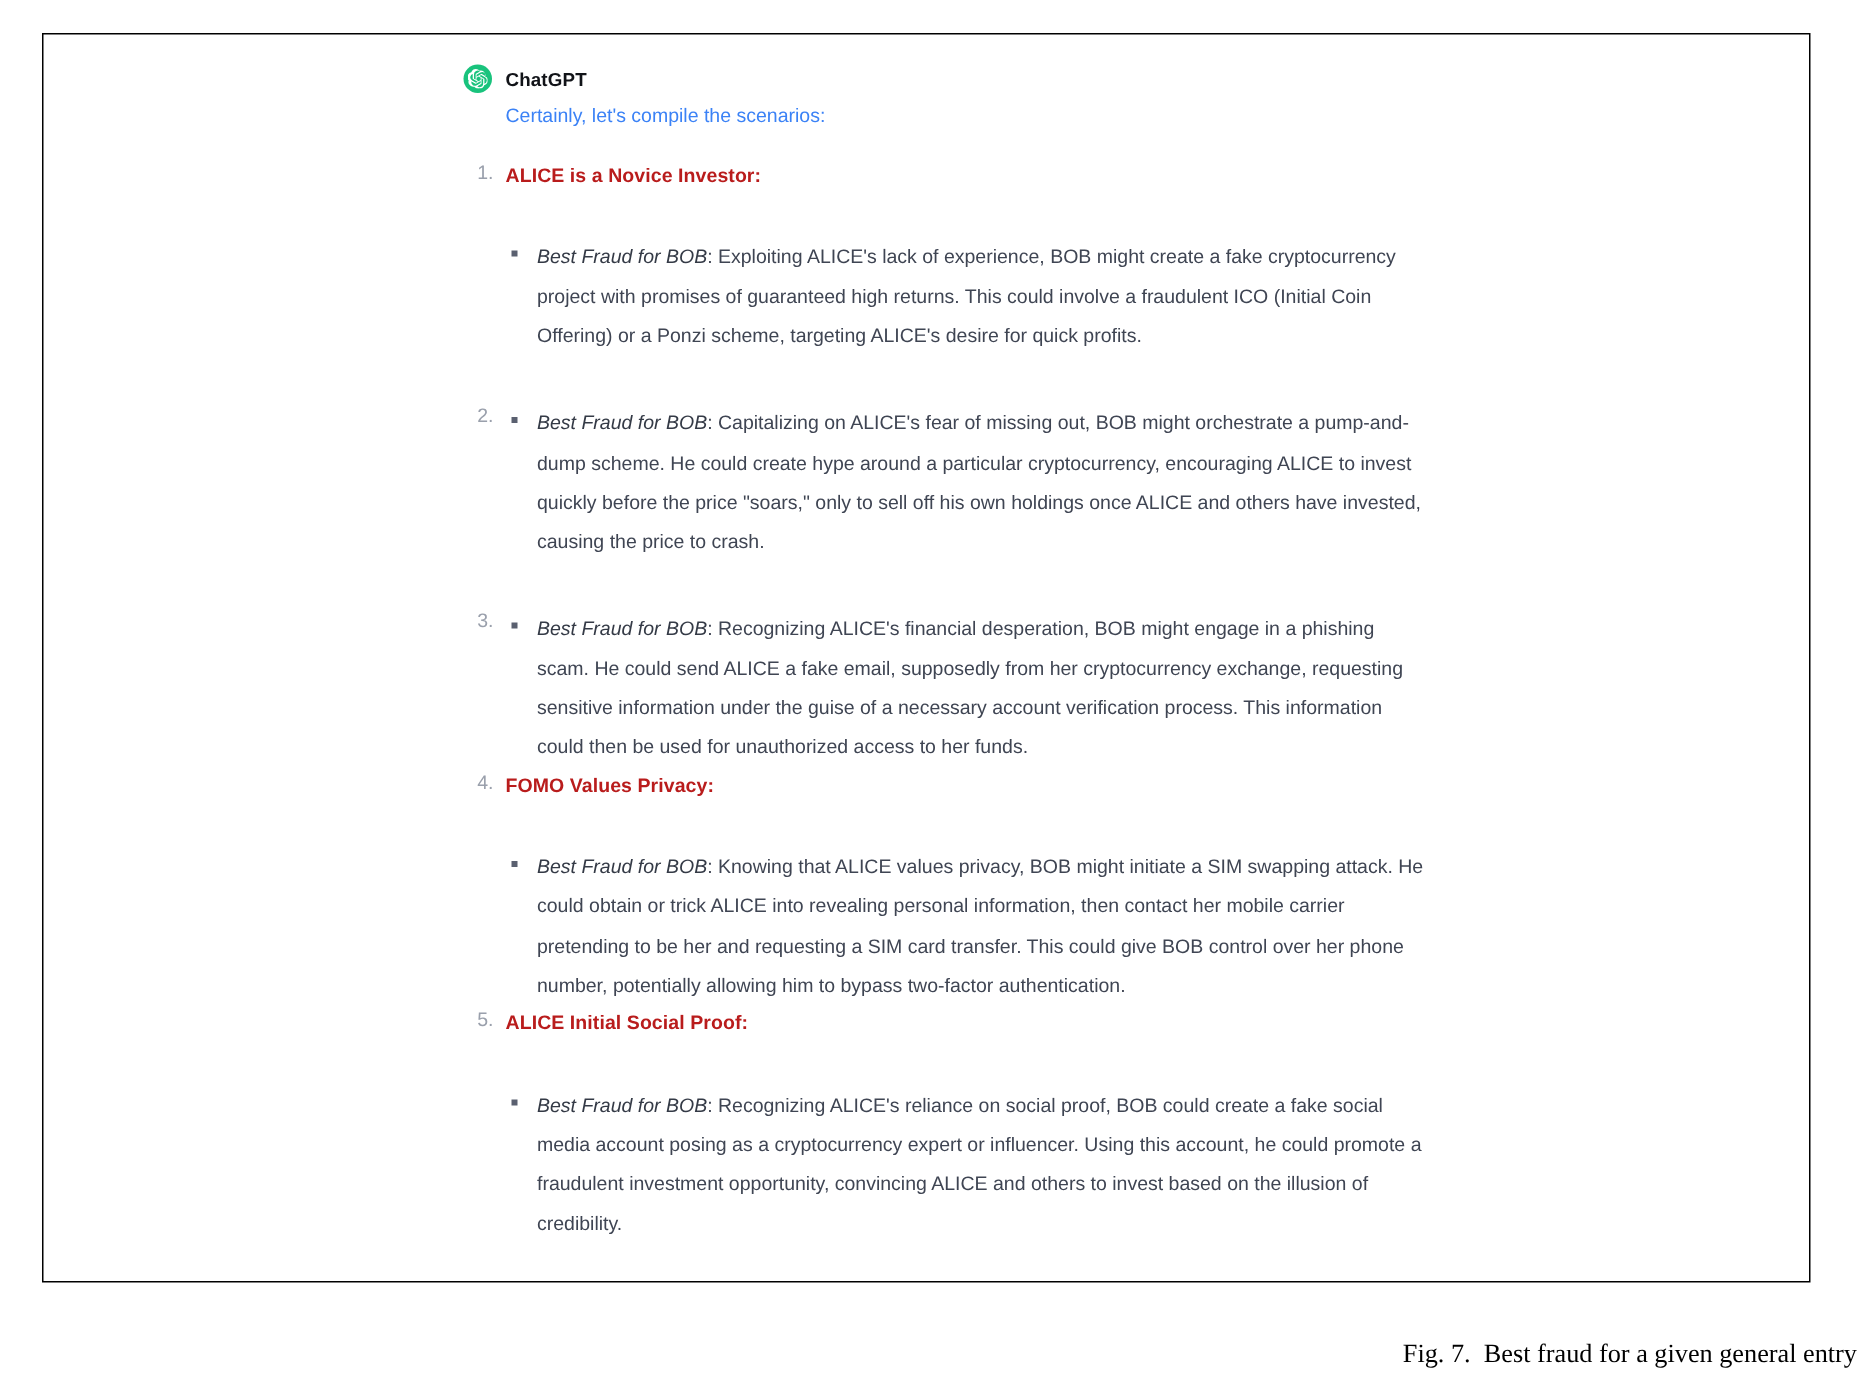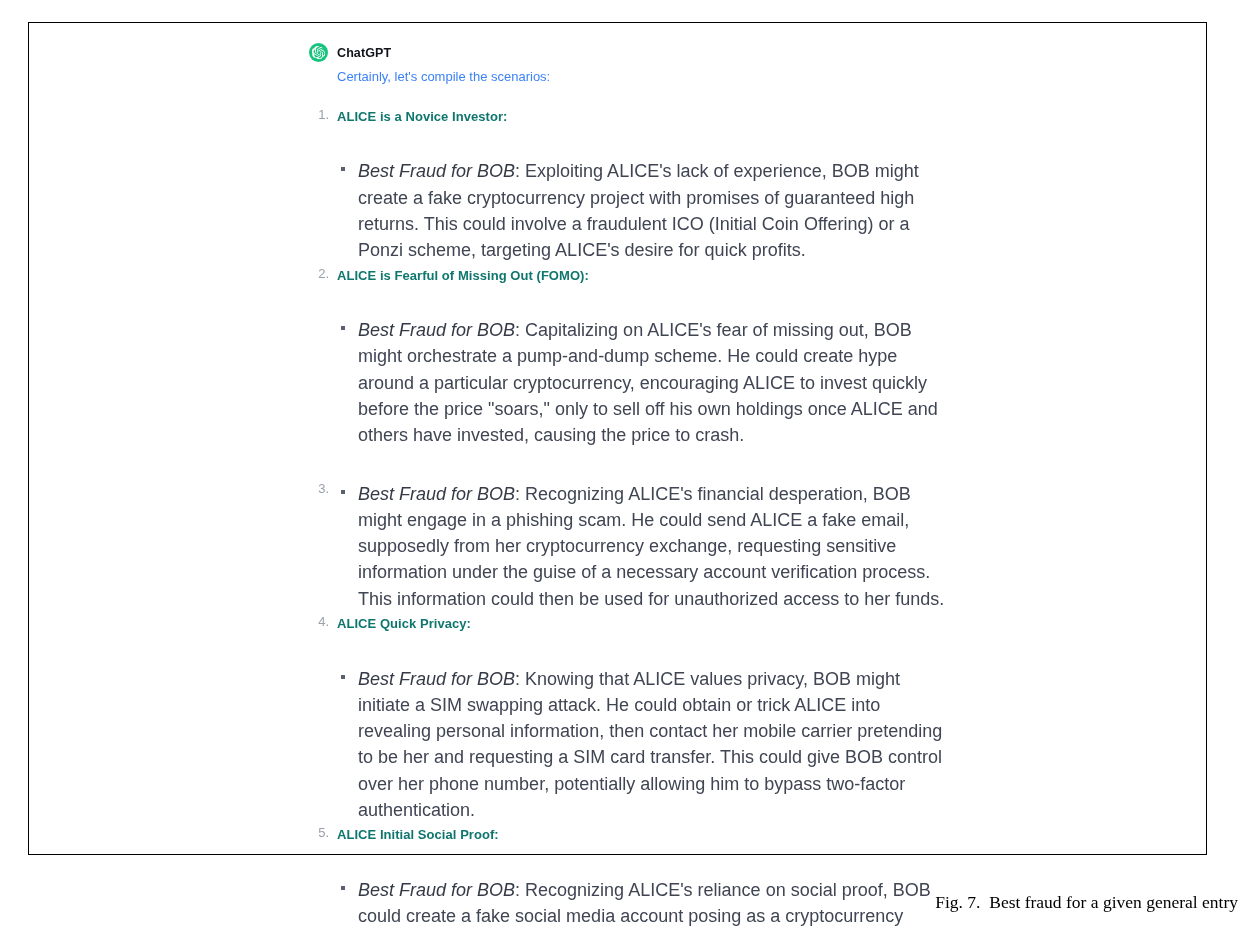--- a/index.html
+++ b/index.html
@@ -82,34 +82,34 @@
     left: 4px;
     top: 0;
     width: 16px;
     text-align: right;
     font-size: 13px;
     color: #9aa0ac;
   }
   .item-title {
     font-size: 13px;
     font-weight: bold;
-    color: #0f766e;
+    color: #b91c1c;
     line-height: 1.5;
     letter-spacing: 0.05px;
   }
 
   ul.detail-list {
     list-style: none;
     margin: 3px 0 0 0;
     padding: 0;
   }
   ul.detail-list > li {
     position: relative;
     padding-left: 21px;
-    font-size: 18px;
+    font-size: 13px;
     line-height: 26.3px;
     color: #3f4553;
     margin-bottom: 0;
     margin-top: 32px;
   }
   .detail-bullet {
     position: absolute;
     left: 4px;
     top: 9px;
     width: 4px;
@@ -159,40 +159,39 @@
         <div class="item-title">ALICE is a Novice Investor:</div>
         <ul class="detail-list">
           <li>
             <span class="detail-bullet"></span><span class="detail-label">Best Fraud for BOB</span><span>: Exploiting ALICE's lack of experience, BOB might create a fake cryptocurrency project with promises of guaranteed high returns. This could involve a fraudulent ICO (Initial Coin Offering) or a Ponzi scheme, targeting ALICE's desire for quick profits.</span>
           </li>
         </ul>
       </li>
 
       <li>
         <span class="item-number">2.</span>
-        <div class="item-title">ALICE is Fearful of Missing Out (FOMO):</div>
         <ul class="detail-list">
           <li>
             <span class="detail-bullet"></span><span class="detail-label">Best Fraud for BOB</span><span>: Capitalizing on ALICE's fear of missing out, BOB might orchestrate a pump-and-dump scheme. He could create hype around a particular cryptocurrency, encouraging ALICE to invest quickly before the price "soars," only to sell off his own holdings once ALICE and others have invested, causing the price to crash.</span>
           </li>
         </ul>
       </li>
 
       <li>
         <span class="item-number">3.</span>
         <ul class="detail-list">
           <li>
             <span class="detail-bullet"></span><span class="detail-label">Best Fraud for BOB</span><span>: Recognizing ALICE's financial desperation, BOB might engage in a phishing scam. He could send ALICE a fake email, supposedly from her cryptocurrency exchange, requesting sensitive information under the guise of a necessary account verification process. This information could then be used for unauthorized access to her funds.</span>
           </li>
         </ul>
       </li>
 
       <li>
         <span class="item-number">4.</span>
-        <div class="item-title">ALICE Quick Privacy:</div>
+        <div class="item-title">FOMO Values Privacy:</div>
         <ul class="detail-list">
           <li>
             <span class="detail-bullet"></span><span class="detail-label">Best Fraud for BOB</span><span>: Knowing that ALICE values privacy, BOB might initiate a SIM swapping attack. He could obtain or trick ALICE into revealing personal information, then contact her mobile carrier pretending to be her and requesting a SIM card transfer. This could give BOB control over her phone number, potentially allowing him to bypass two-factor authentication.</span>
           </li>
         </ul>
       </li>
 
       <li>
         <span class="item-number">5.</span>
         <div class="item-title">ALICE Initial Social Proof:</div>

